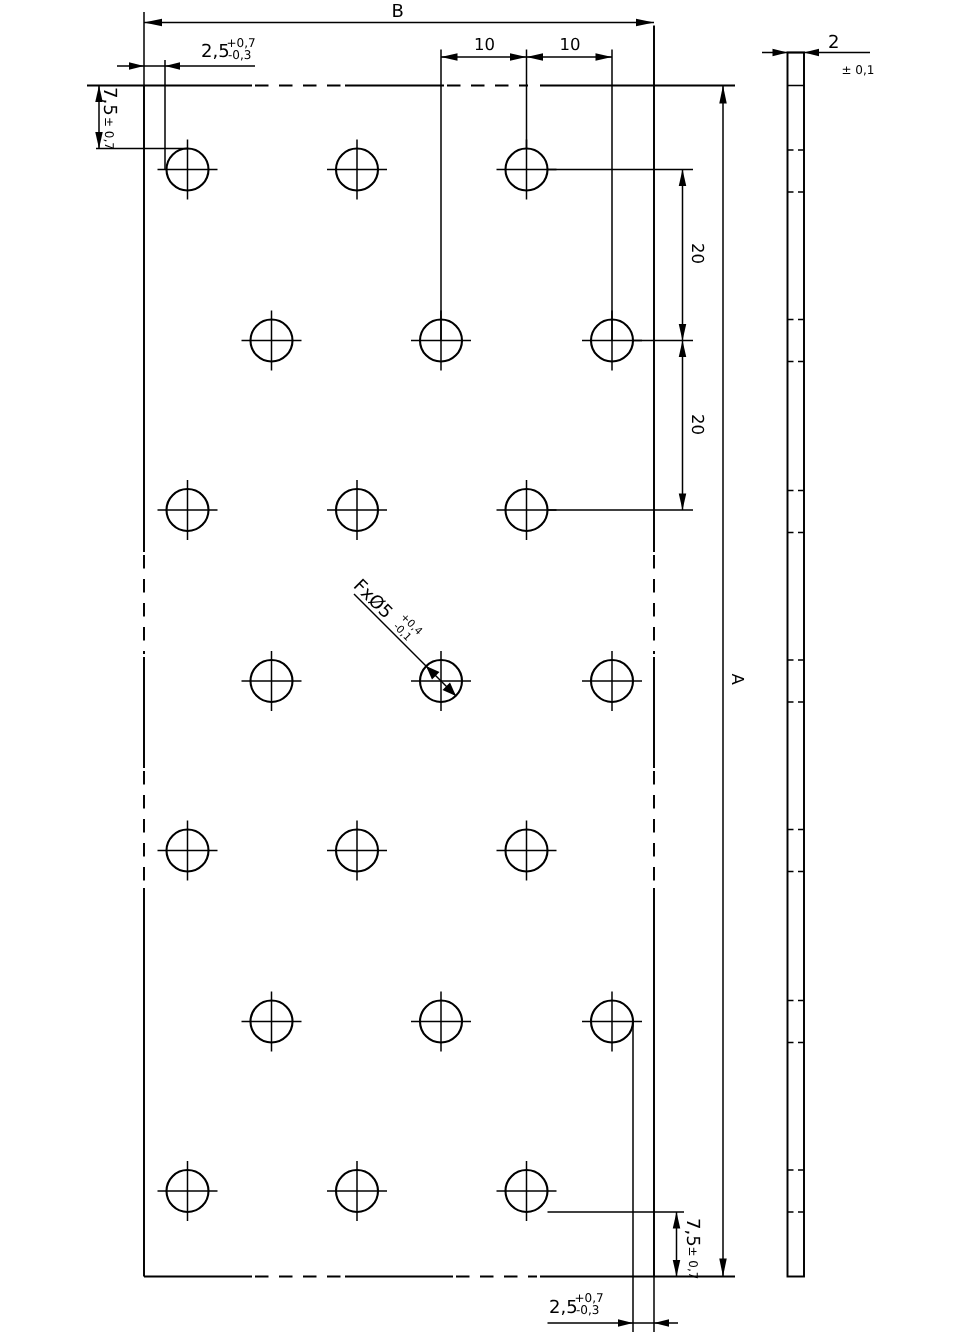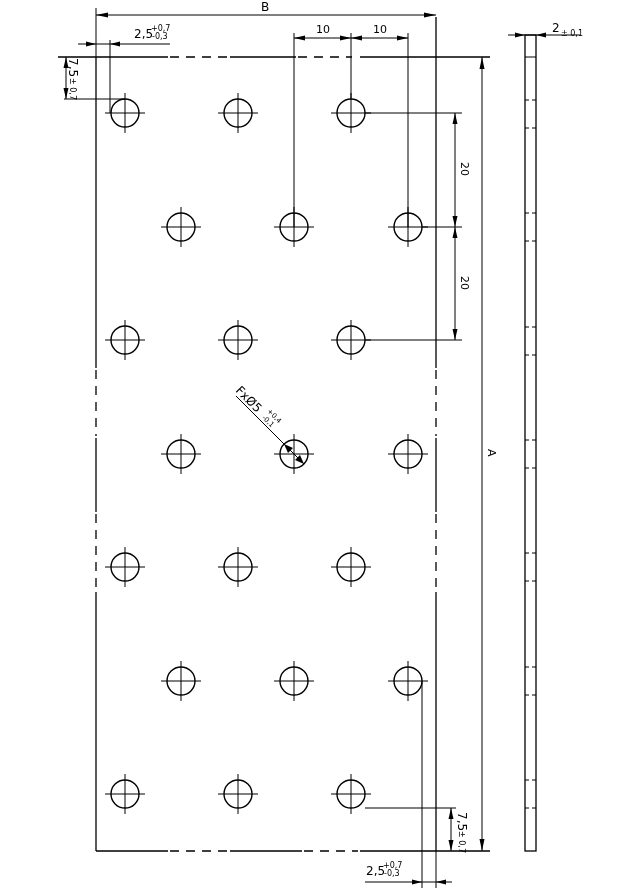--- a/index.html
+++ b/index.html
@@ -266,21 +266,21 @@
 <div class="lbl" style="left:373px; top:24px; font-size:11px;">10</div>
 
 <div class="lbl" style="left:134px; top:25px; width:60px; height:20px;">
   <span class="big" style="position:absolute; left:0; top:3px;">2,5</span>
   <span class="sup" style="left:17px; top:0;">+0,7</span>
   <span class="sup" style="left:18px; top:8px;">-0,3</span>
 </div>
 
 <div class="lbl" style="left:552px; top:22px; width:50px; height:16px;">
   <span class="big" style="position:absolute; left:0; top:0;">2</span>
-  <span style="position:absolute; left:9px; top:8px; font-size:8px;">± 0,1</span>
+  <span style="position:absolute; left:9px; top:21px; font-size:8px;">± 0,1</span>
 </div>
 
 <div class="lbl" style="left:49px; top:78px; width:44px; height:16px; transform:rotate(90deg); transform-origin:0 0;">
   <span class="big" style="position:absolute; left:-20px; top:-30px;">7,5</span>
   <span style="position:absolute; left:0px; top:-27px; font-size:8px;">± 0,7</span>
 </div>
 
 <div class="lbl" style="left:470px; top:162px; transform:rotate(90deg); transform-origin:0 0; font-size:11px;">20</div>
 <div class="lbl" style="left:470px; top:276px; transform:rotate(90deg); transform-origin:0 0; font-size:11px;">20</div>
 

